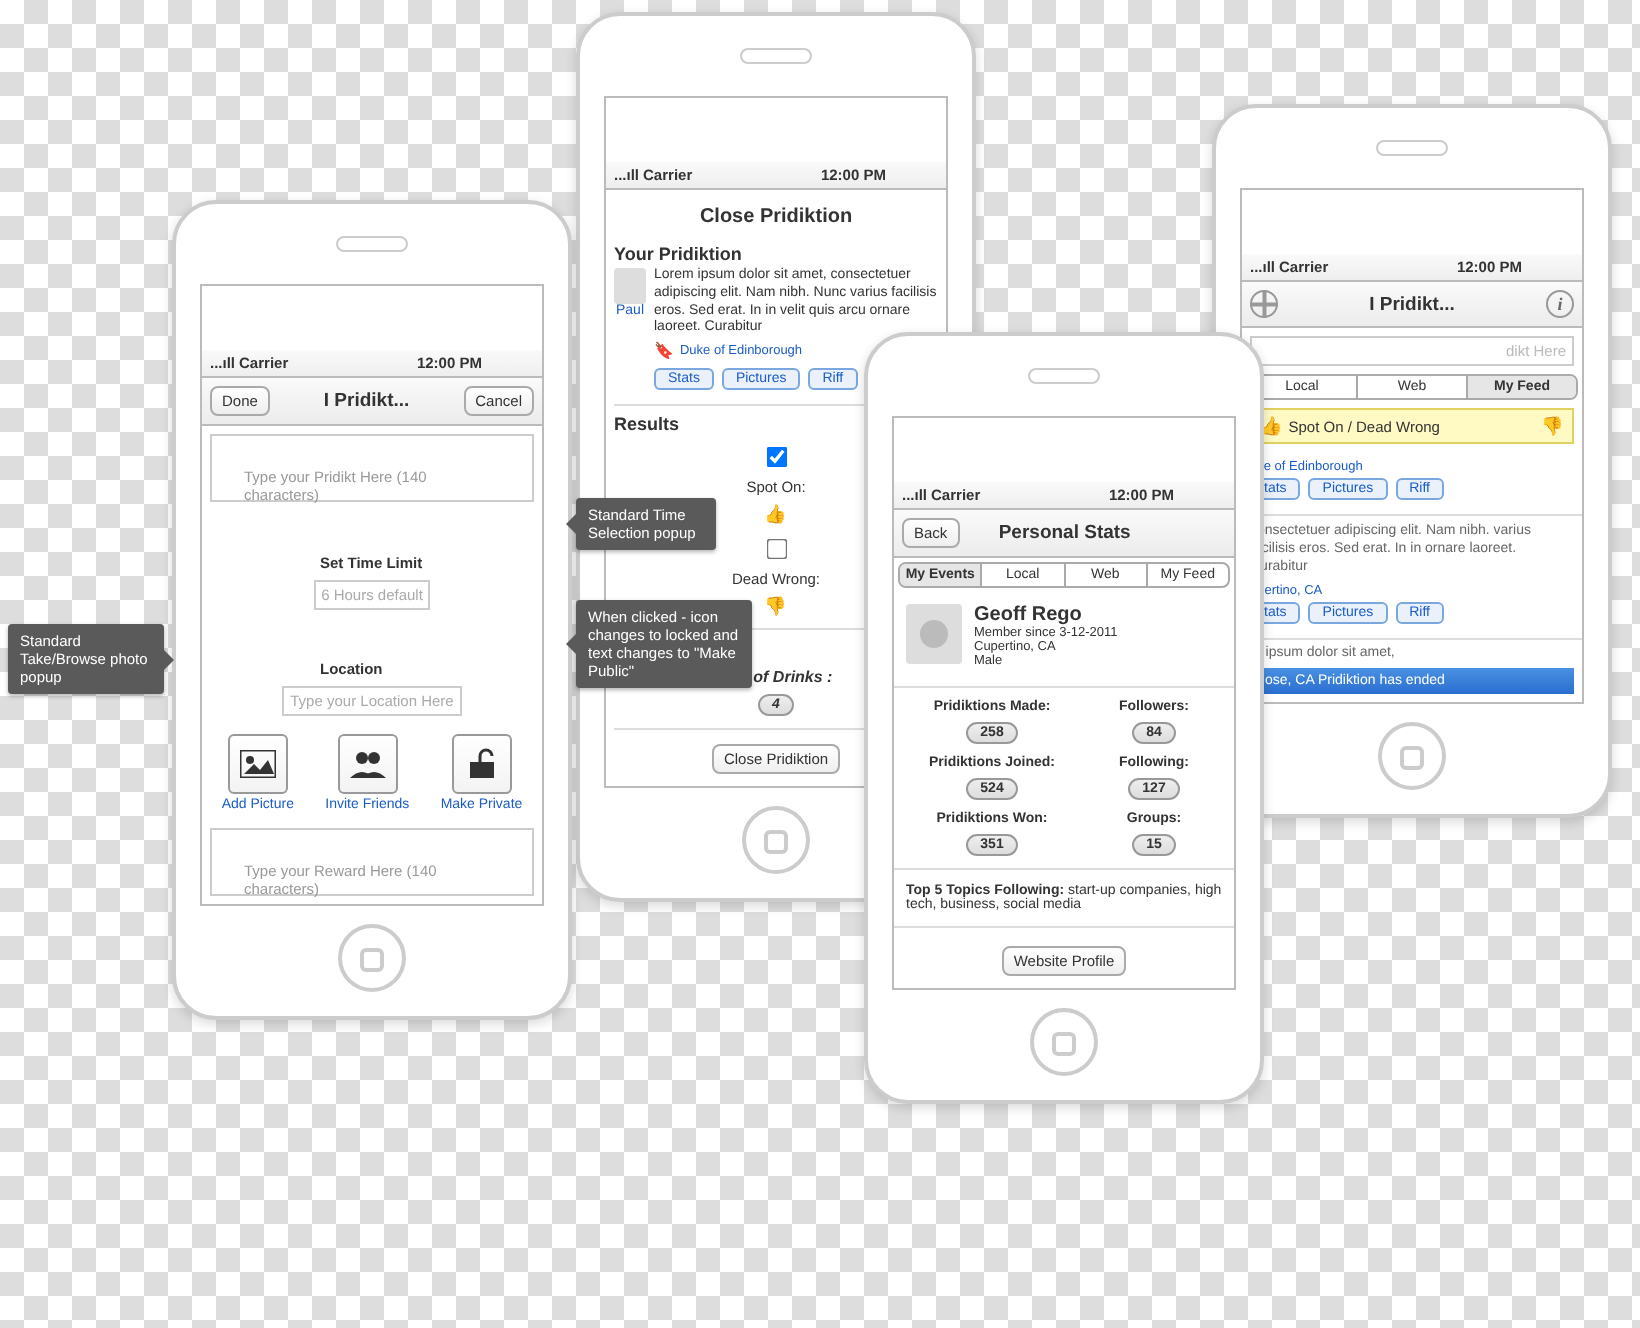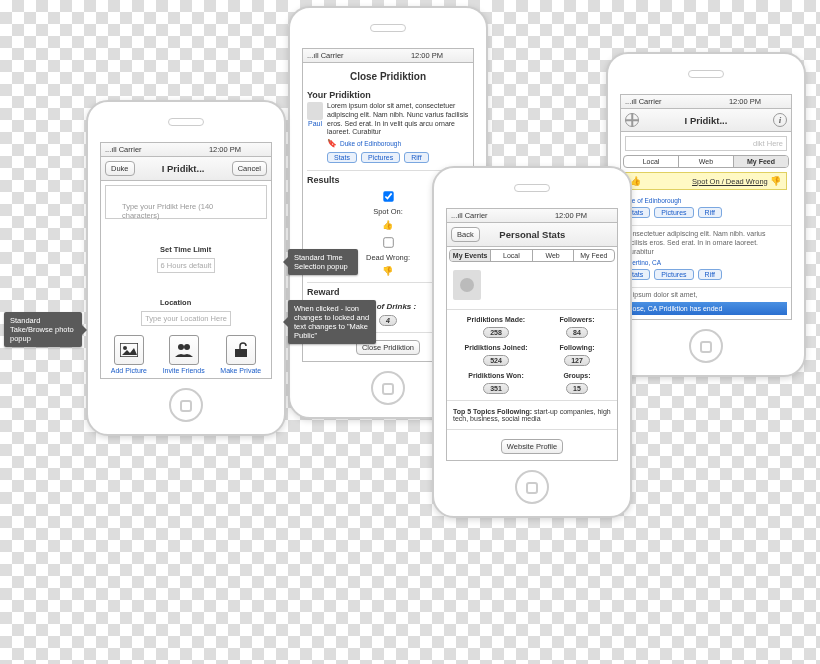--- a/index.html
+++ b/index.html
@@ -42,21 +42,21 @@
   .screen {
     border: 1px solid #bbb;
     background: #fff;
     font-size: 8px;
     color: #333;
   }
   .statusbar {
     display: flex; justify-content: space-between; align-items: flex-start;
     padding: 2px 4px; border-bottom: 1px solid #bbb;
     background: linear-gradient(#fafafa,#eee);
-    font-size: 7.5px; font-weight: normal;
+    font-size: 7.5px; font-weight: bold; margin-top: 32px;
   }
   .navbar {
     display: flex; justify-content: space-between; align-items: center;
     padding: 4px; border-bottom: 1px solid #bbb;
     background: linear-gradient(#fafafa,#ececec);
   }
   .navbar .title { flex: 1; text-align: center; font-weight: bold; font-size: 9.5px; }
   .btn {
     display: inline-block; padding: 2px 5px;
     border: 1px solid #aaa; border-radius: 4px;
@@ -180,21 +180,21 @@
       <div class="info-i" data-name="info-icon">i</div>
     </div>
     <div class="inp" style="margin:4px;color:#bbb;" data-name="search-input">dikt Here</div>
     <div class="seg" data-name="feed-tabs">
       <div data-name="tab-local">Local</div>
       <div data-name="tab-web">Web</div>
       <div class="sel" data-name="tab-myfeed">My Feed</div>
     </div>
     <div class="highlight" style="margin:4px;" data-name="vote-bar">
       <span class="thumb-up" data-name="thumb-up-icon">👍</span>
-      <span style="flex:1;text-align:right;text-decoration:underline;" data-name="vote-label">Spot On /  Dead Wrong</span>
+      <span style="flex:1;text-align:left;" data-name="vote-label">Spot On /  Dead Wrong</span>
       <span class="thumb-dn" data-name="thumb-down-icon">👍</span>
     </div>
     <div style="padding:2px 4px;">
       <span class="tag" data-name="tag-link">uke of Edinborough</span>
       <div style="display:flex;gap:4px;padding:2px 0;">
         <span class="bluebtn" data-name="tab-stats">tats</span>
         <span class="bluebtn" data-name="tab-pictures">Pictures</span>
         <span class="bluebtn" data-name="tab-riff">Riff</span>
       </div>
     </div>
@@ -217,21 +217,21 @@
 
 <div class="phone" style="left:86px; top:100px;" data-name="phone-compose">
   <div class="screen">
     <div class="statusbar" data-name="status-bar">
       <span data-name="signal-icon">...ıll</span>
       <span data-name="carrier-label" style="margin-right:auto;margin-left:2px;">Carrier</span>
       <span data-name="clock-label">12:00 PM</span>
       <span style="width:26px;"></span>
     </div>
     <div class="navbar">
-      <span class="btn" data-name="done-button">Duke</span>
+      <span class="btn" data-name="done-button">Done</span>
       <div class="title" data-name="screen-title">I Pridikt...</div>
       <span class="btn" data-name="cancel-button">Cancel</span>
     </div>
     <div class="box" style="height:34px;" data-name="pridikt-textarea">Type your Pridikt Here (140 characters)</div>
     <div class="row">
       <span class="lbl" data-name="time-limit-label">Set Time Limit</span>
       <div class="inp" data-name="time-limit-input">6 Hours default</div>
     </div>
     <div class="row">
       <span class="lbl" data-name="location-label">Location</span>
@@ -262,20 +262,21 @@
       <div class="action-col">
         <div class="icon-box" data-name="make-private-button">
           <svg width="14" height="16" data-name="unlock-icon">
               <path d="M4 7 V4 a3 3 0 0 1 6 0" fill="none" stroke="#333" stroke-width="1.5" transform="translate(2,0)"></path>
               <rect x="1" y="7" width="12" height="8" fill="#333"></rect>
             </svg>
         </div>
         <span class="link" data-name="make-private-label">Make Private</span>
       </div>
     </div>
+    <div class="box" style="height:30px;" data-name="reward-textarea">Type your Reward Here (140 characters)</div>
   </div>
   <div class="home-sq"></div>
 </div>
 
 <div class="phone" style="left:432px; top:166px;" data-name="phone-personal-stats">
   <div class="screen">
     <div class="statusbar" data-name="status-bar">
       <span data-name="signal-icon">...ıll</span>
       <span data-name="carrier-label" style="margin-right:auto;margin-left:2px;">Carrier</span>
       <span data-name="clock-label">12:00 PM</span>
@@ -287,20 +288,26 @@
       <span style="width:28px;"></span>
     </div>
     <div class="seg" data-name="stats-tabs">
       <div class="sel" data-name="tab-myevents">My Events</div>
       <div data-name="tab-local">Local</div>
       <div data-name="tab-web">Web</div>
       <div data-name="tab-myfeed">My Feed</div>
     </div>
     <div style="display:flex;gap:6px;padding:6px;">
       <div class="avatar" data-name="user-avatar"></div>
+      <div>
+        <div style="font-weight:bold;font-size:10px;" data-name="user-name">Geoff Rego</div>
+        <div style="font-size:6.5px;" data-name="member-since">Member since 3-12-2011</div>
+        <div style="font-size:6.5px;" data-name="user-city">Cupertino, CA</div>
+        <div style="font-size:6.5px;" data-name="user-gender">Male</div>
+      </div>
     </div>
     <div class="hr"></div>
     <div style="display:flex;padding:0 4px;">
       <div style="flex:1;">
         <div class="row" style="justify-content:space-between;">
             <span style="font-size:7px;font-weight:bold;" data-name="stat-label">Pridiktions Made:</span>
             <span class="pill" data-name="stat-value">258</span>
           </div>
         <div class="row" style="justify-content:space-between;">
             <span style="font-size:7px;font-weight:bold;" data-name="stat-label">Pridiktions Joined:</span>

